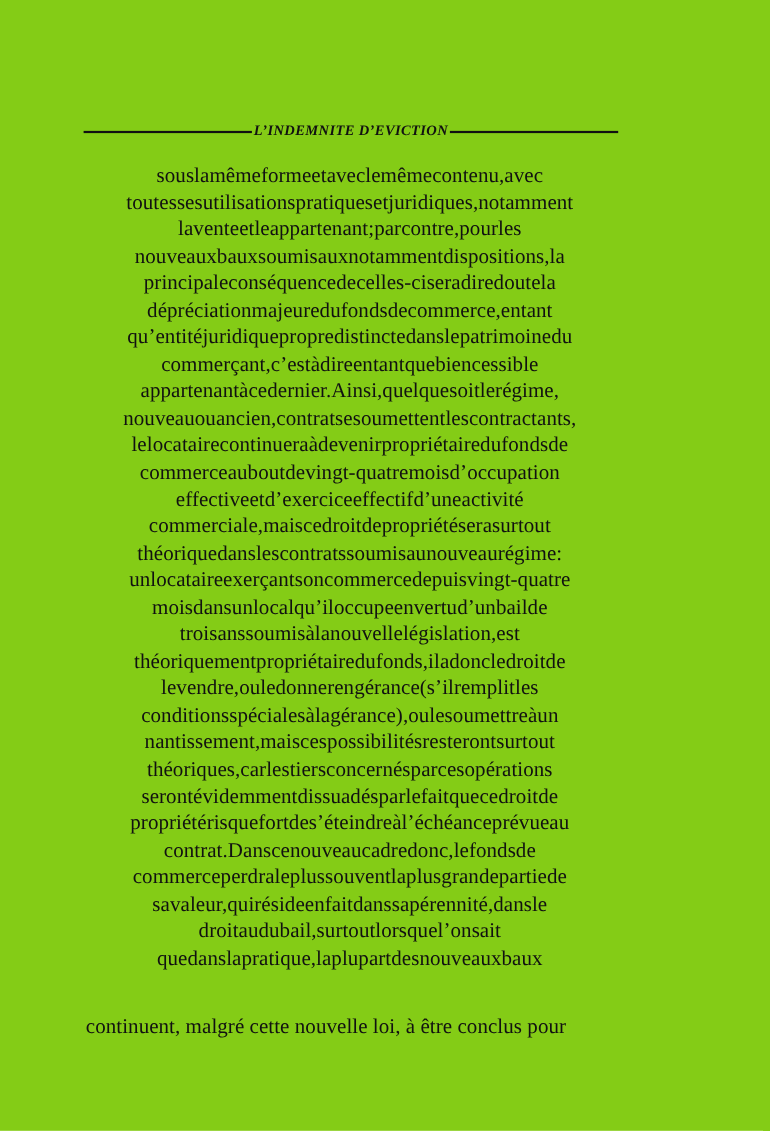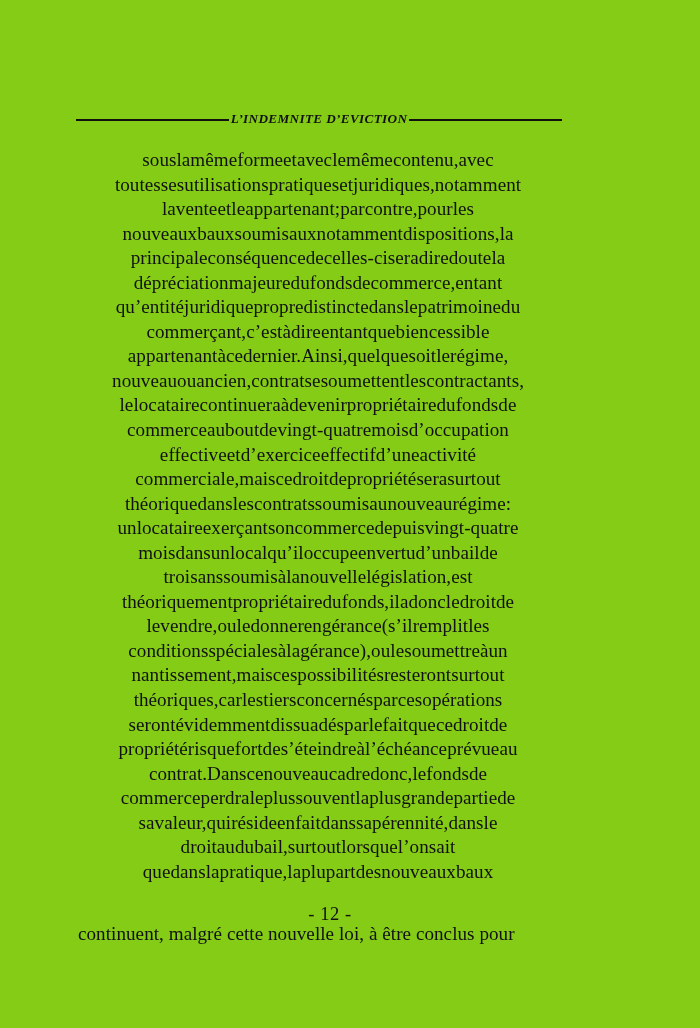--- a/index.html
+++ b/index.html
@@ -414,15 +414,14 @@
         <span>pratique,</span>
         <span>la</span>
         <span>plupart</span>
         <span>des</span>
         <span>nouveaux</span>
         <span>baux</span>
       </div>
       <div class="tline last">continuent, malgré cette nouvelle loi, à être conclus pour</div>
     </div>
 
-  <div class="page-number">- 12 -</div>
 
 </div>
 
 </body></html>

